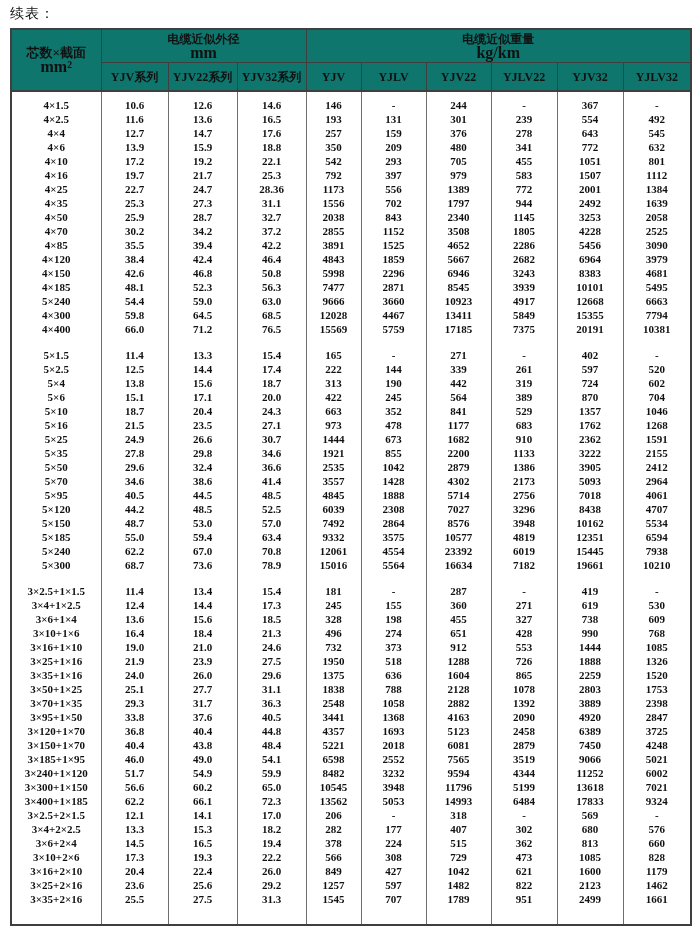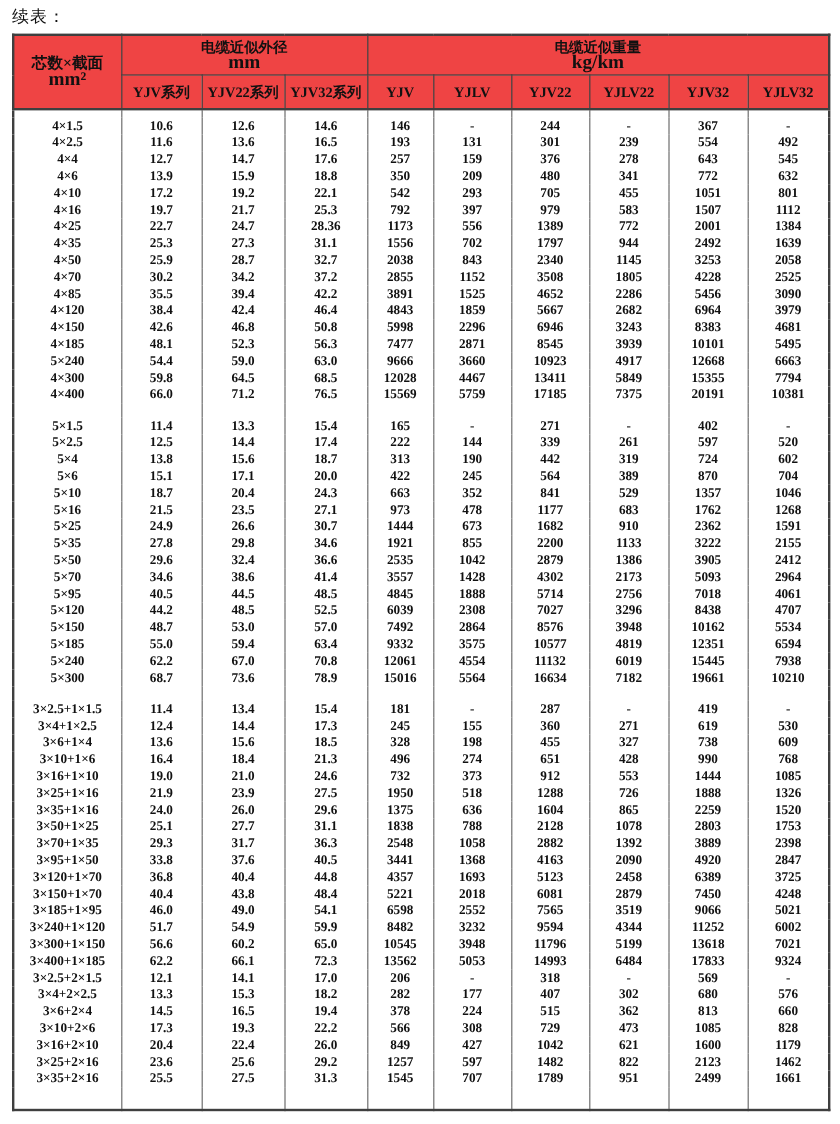--- a/index.html
+++ b/index.html
@@ -38,21 +38,21 @@
 
   table.cable { border: 2px solid #3f3f3f; }
   th, td {
     border-left: 1px solid #6e6e6e;
     border-right: 1px solid #6e6e6e;
     padding: 0;
     text-align: center;
     vertical-align: middle;
   }
   thead th {
-    background: #ef4444;
+    background: #0f766e;
     border: 1px solid #3f3f3f;
     font-weight: 700;
     font-size: 12px;
     line-height: 14px;
   }
   thead tr.group-row th { height: 32px; }
   thead tr.series-row th { height: 27px; text-align: center; }
   thead th.spec-head { font-size: 13px; text-align: center; }
   thead { border-bottom: 2px solid #3f3f3f; }
   .hdr-line { display: block; }
@@ -512,21 +512,21 @@
         <td>12351</td>
         <td>6594</td>
       </tr>
       <tr>
         <td>5×240</td>
         <td>62.2</td>
         <td>67.0</td>
         <td>70.8</td>
         <td>12061</td>
         <td>4554</td>
-        <td>11132</td>
+        <td>23392</td>
         <td>6019</td>
         <td>15445</td>
         <td>7938</td>
       </tr>
       <tr>
         <td>5×300</td>
         <td>68.7</td>
         <td>73.6</td>
         <td>78.9</td>
         <td>15016</td>

